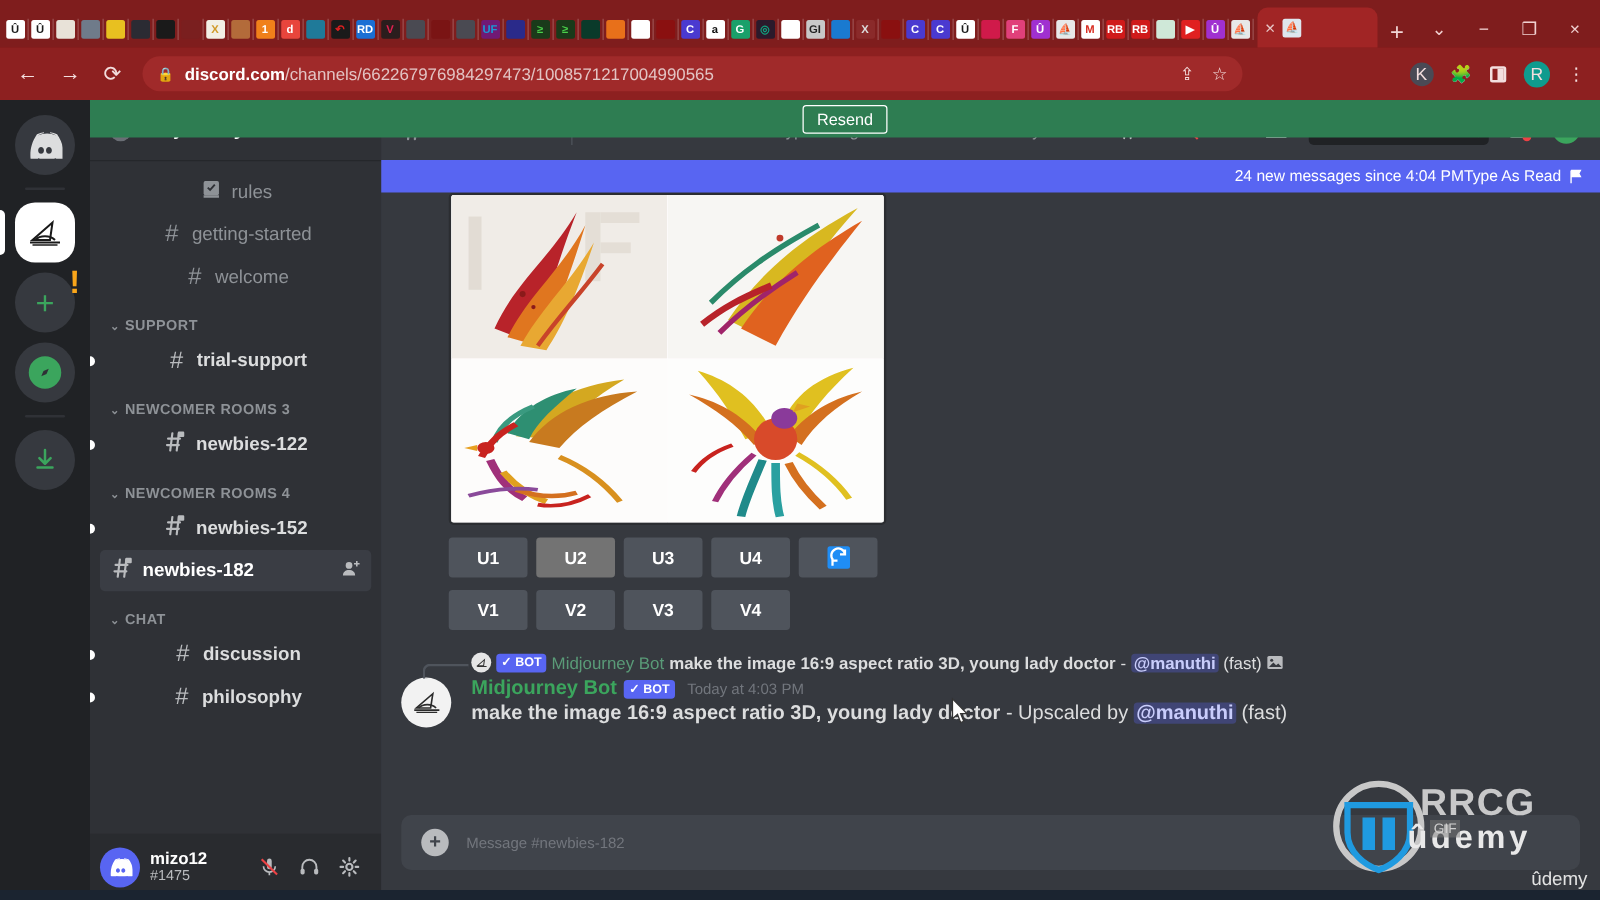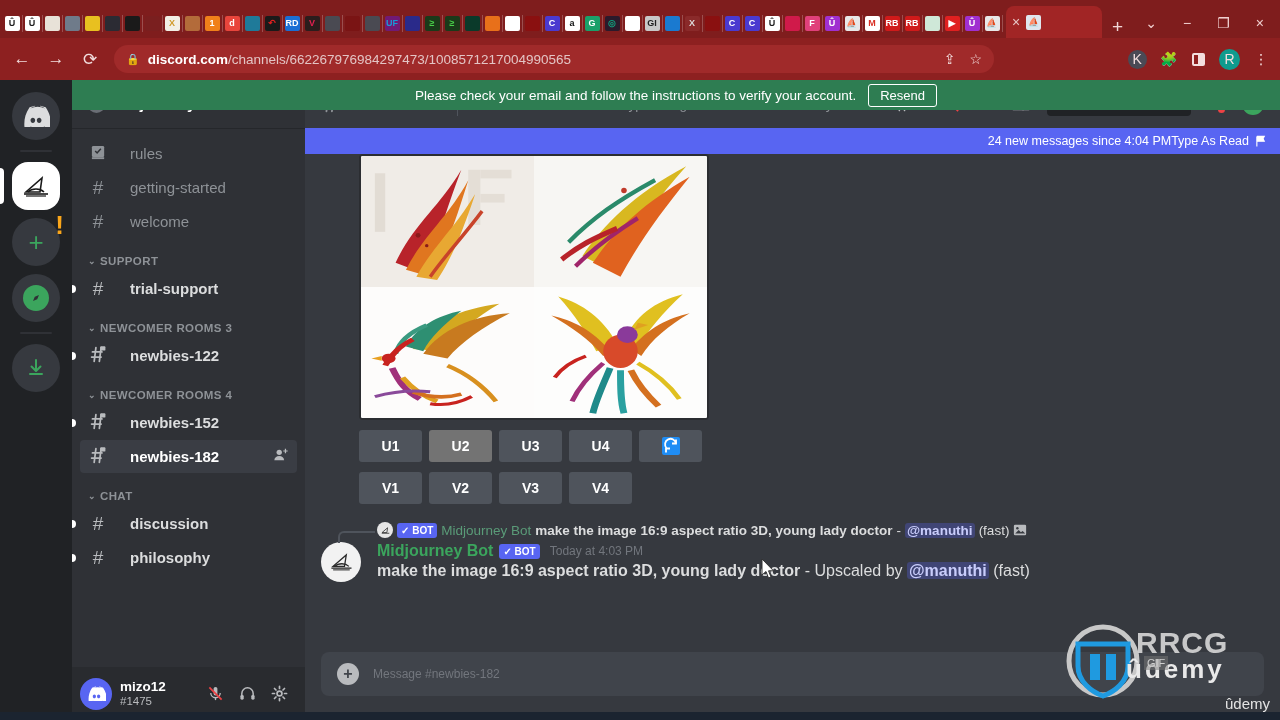--- a/index.html
+++ b/index.html
@@ -90,21 +90,21 @@
   }
   .guildhdr .gname { font-size: 15.5px; font-weight: bold; flex: 1; }
   .verified-dot { width: 17px; height: 17px; border-radius: 50%; background: #6a6e75;
      display:flex; align-items:center; justify-content:center; color:#fff; font-size:10px; }
   .chanlist { flex: 1; padding: 8px 0 0 0; overflow: hidden; position: relative; }
   .cat { padding: 16px 8px 4px 16px; color: #8e9297; font-size: 11.5px;
          font-weight: bold; letter-spacing: .4px; display: flex; align-items: center; gap: 4px; }
   .cat .chev { font-size: 9px; }
   .chan {
     margin: 1px 8px; height: 33px; border-radius: 4px; display: flex; align-items: center;
-    padding: 0 8px; gap: 22px; color: #8e9297; font-size: 15px; position: relative;
+    padding: 0 8px; gap: 6px; color: #8e9297; font-size: 15px; position: relative; justify-content: center;
   }
   .chan.unread { color: #dcddde; font-weight: bold; }
   .chan.active { background: #3a3d44; color: #fff; font-weight: bold; }
   .chan .pip { position: absolute; left: -8px; width: 4px; height: 8px; background: #fff; border-radius: 0 4px 4px 0; }
   .hashicon { width: 20px; font-size: 19px; color: #8e9297; font-weight: 400; line-height: 1; text-align:center;}
   .chan.unread .hashicon, .chan.active .hashicon { color: #b9bbbe; }
   .chan .trail { margin-left: auto; font-size: 13px; color: #b9bbbe; }
   .userpanel { height: 53px; background: #292b2f; display: flex; align-items: center; padding: 0 8px; gap: 8px; }
   .upav { width: 32px; height: 32px; border-radius: 50%; background: #5865f2;
           display: flex; align-items: center; justify-content: center; }
@@ -779,18 +779,17 @@
         </svg>
         <span class="wm-rrcg">RRCG</span>
         <span class="wm-cn">ûdemy</span>
         <span class="wm-gif">GIF</span>
         <span class="wm-udemy">ûdemy</span>
       </div>
     </div>
   </div>
 
   <div style="position:absolute;left:72px;top:80px;width:1208px;height:30px;background:#2e7d52;display:flex;align-items:center;justify-content:center;gap:12px;z-index:9;">
-    <span style="color:#fff;font-size:13.5px;">Please check your email and follow the instructions to verify your account.</span>
     <span style="border:1px solid #fff;border-radius:3px;color:#fff;font-size:13px;padding:3px 11px;">Resend</span>
   </div>
 
   <div class="taskbar"></div>
 </div>
 
 </body></html>

